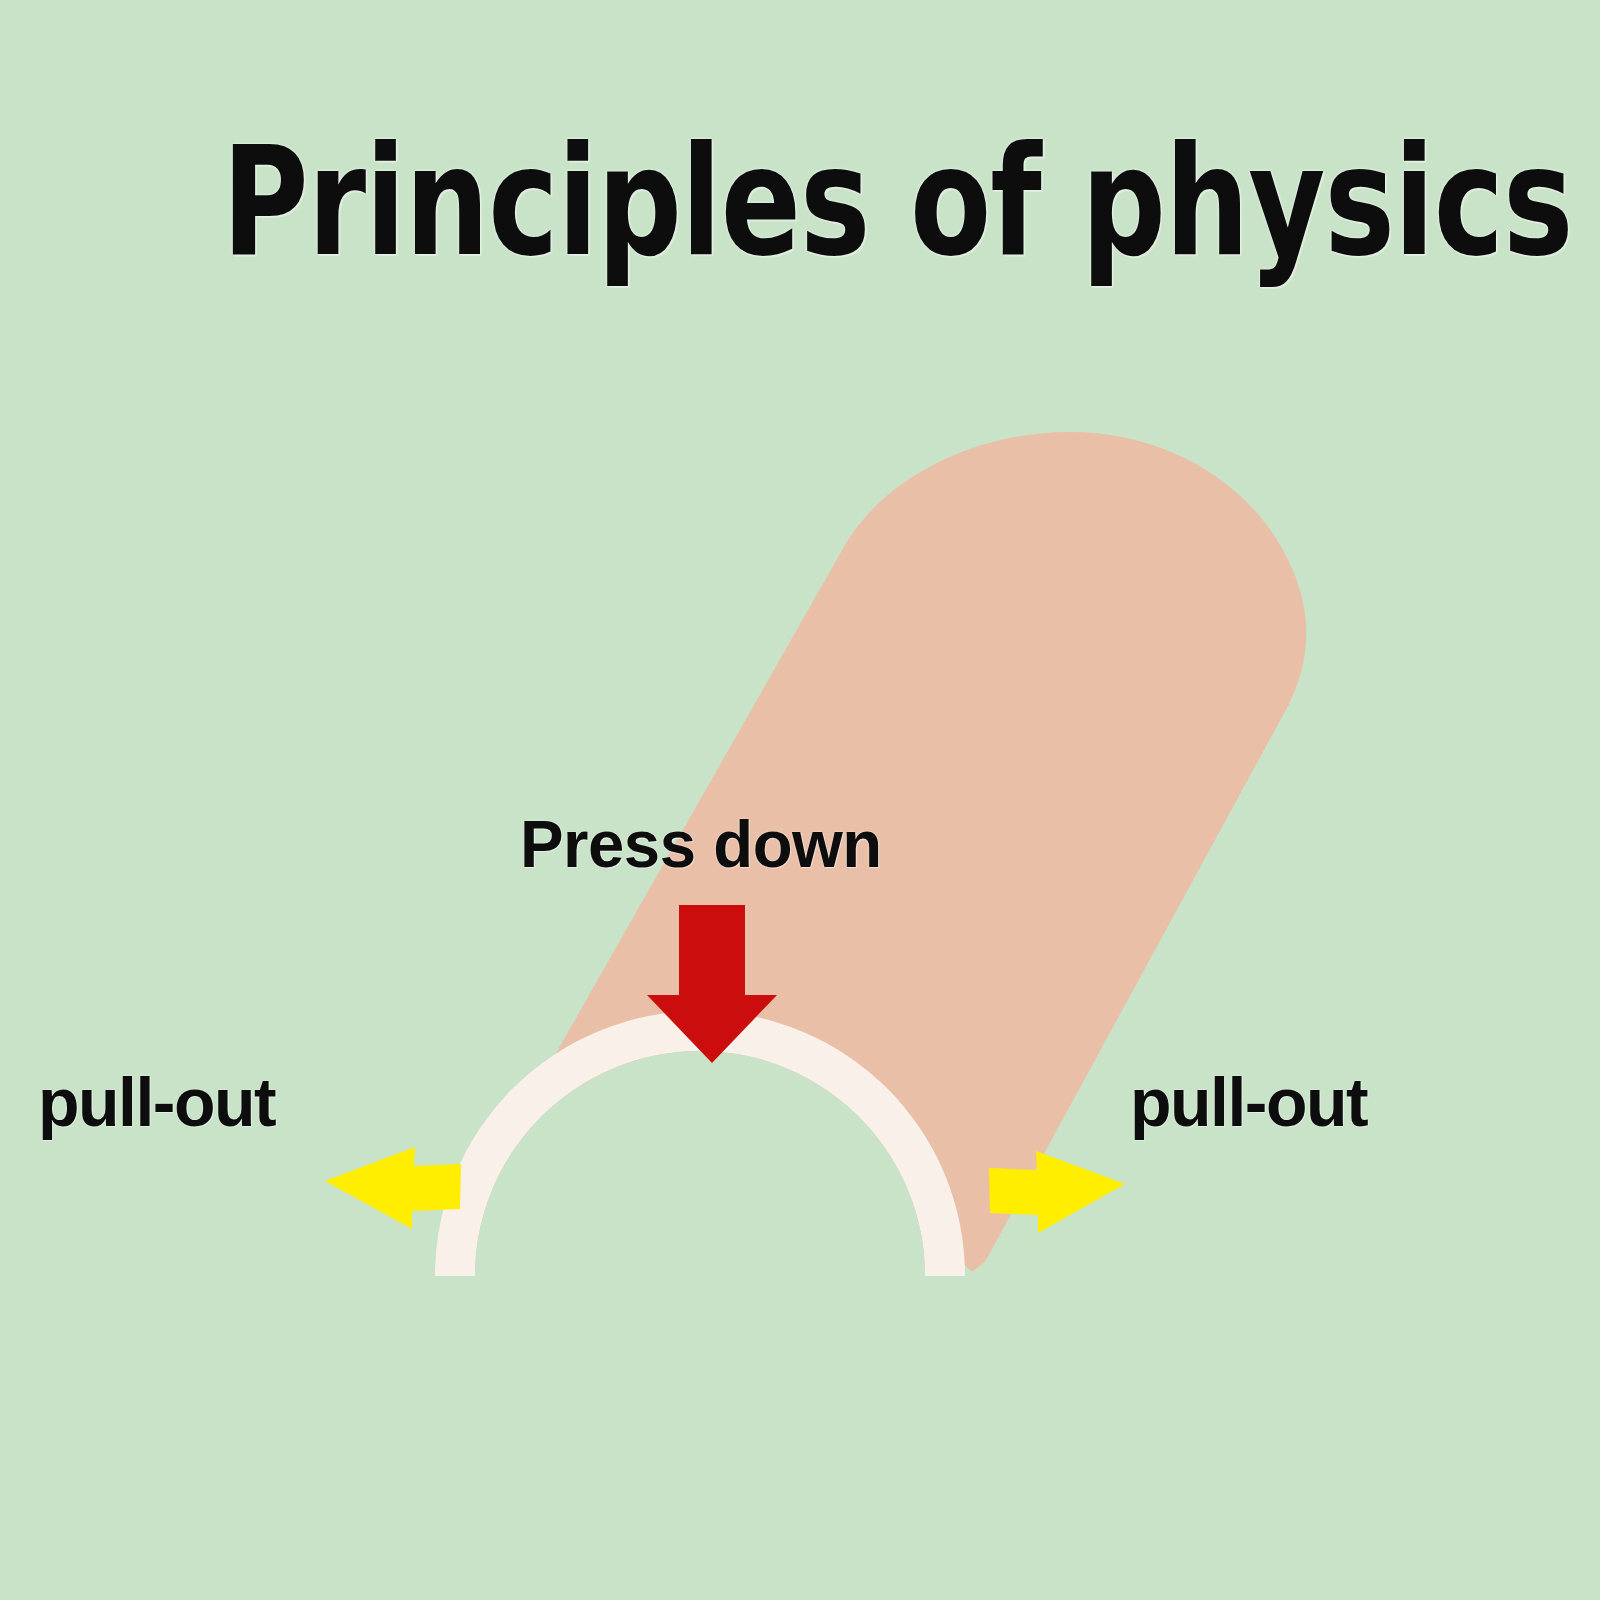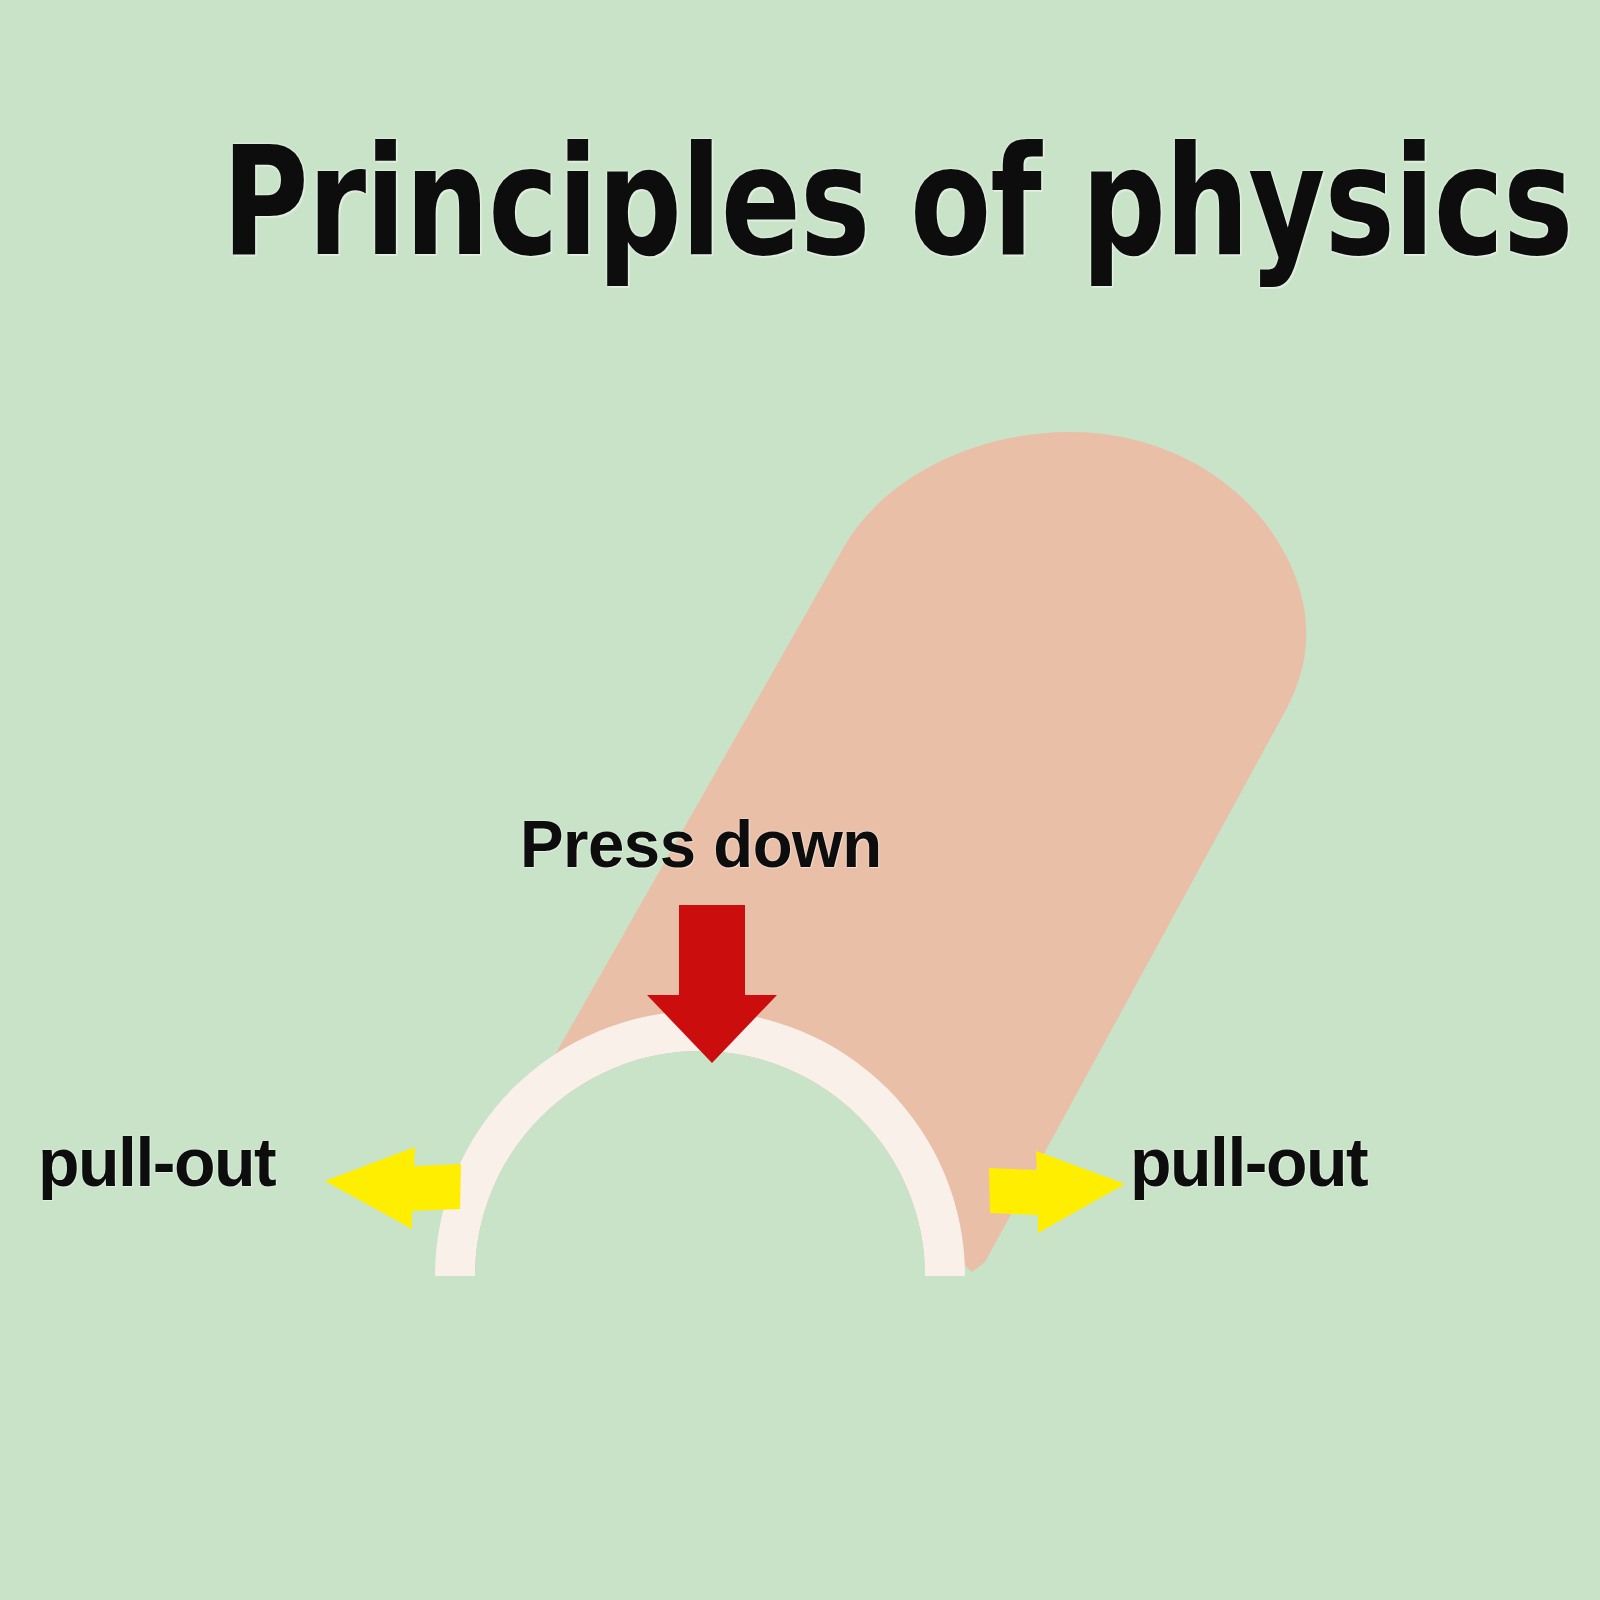--- a/index.html
+++ b/index.html
@@ -46,21 +46,21 @@
   #press-down-label {
     left: 520px;
     top: 811px;
     font-size: 66px;
     font-weight: 700;
     letter-spacing: -0.5px;
     transform: scaleX(0.99);
     transform-origin: left top;
   }
   .pull-label {
-    top: 1128px;
+    top: 1068px;
     font-size: 68px;
     font-weight: 700;
     letter-spacing: -1.5px;
   }
   #pull-out-left-label  { left: 38px;  }
   #pull-out-right-label { left: 1130px; }
 </style>
 </head>
 <body>
 

